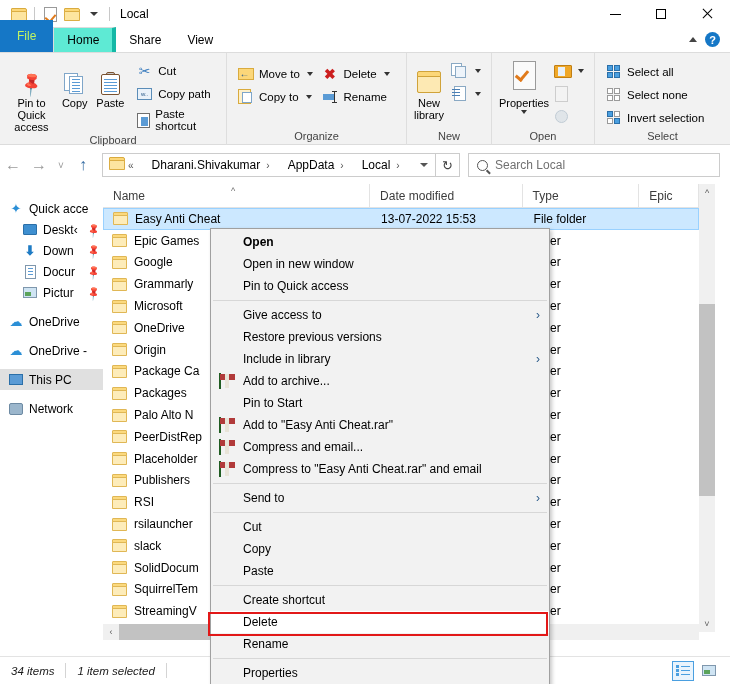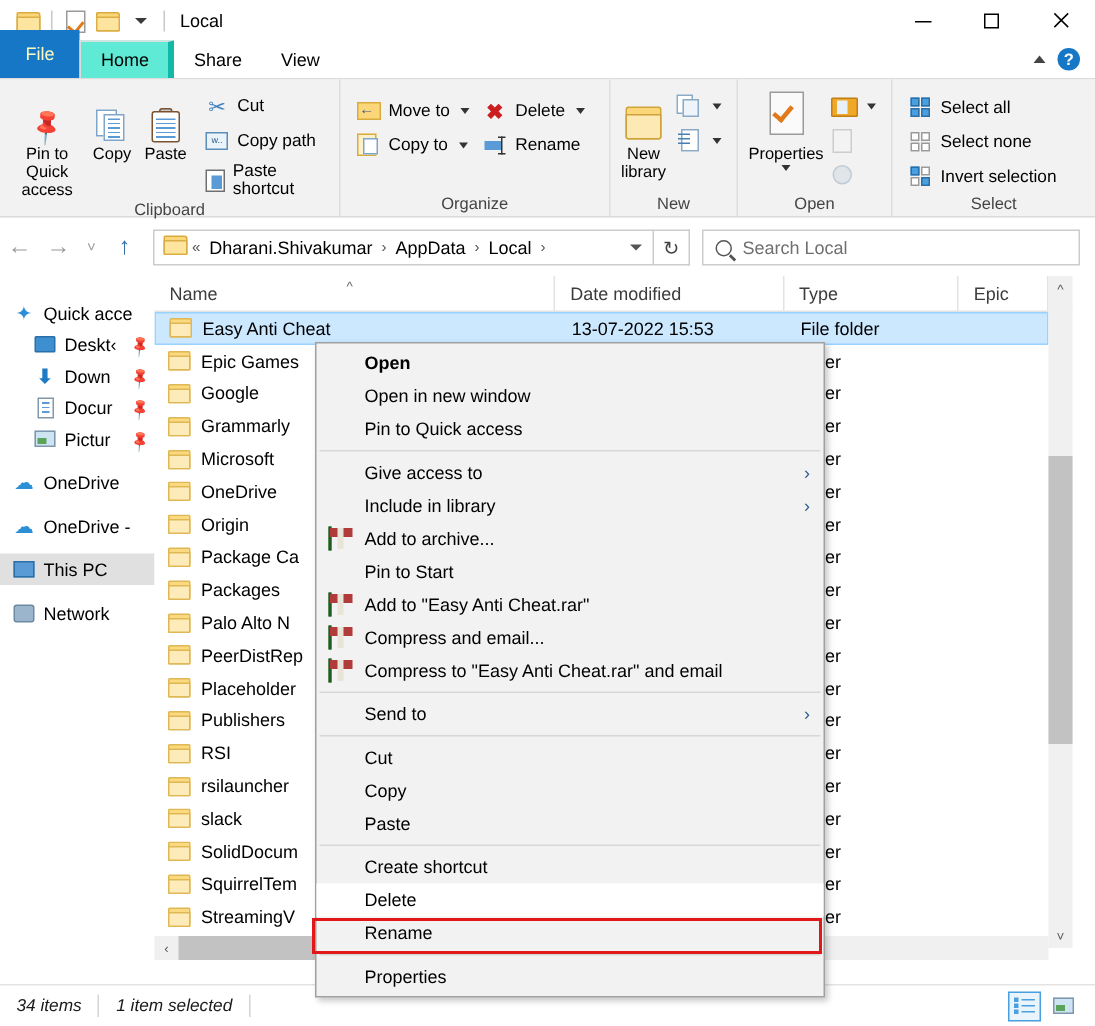--- a/index.html
+++ b/index.html
@@ -52,21 +52,21 @@
   
   .tabstrip {
     position:absolute; top:28px; left:0; width:730px; height:25px;
     background:#fff; display:flex; align-items:flex-end;
     border-bottom:1px solid #dcdcdc;
   }
   .tab {
     height:25px; padding:0 13px; display:flex; align-items:center;
     font-size:12px; color:#000; cursor:default;
   }
-  .tab.file { background:#1577c6; color:#fef9c3; padding:16px 17px; }
+  .tab.file { background:#1577c6; color:#bef264; padding:16px 17px; }
   .tab.active { background:#5eead4; border-left:1px solid #dcdcdc; border-right:4px solid #14b8a6; border-top:1px solid #dcdcdc; }
   .tabs-right { margin-left:auto; display:flex; align-items:center; gap:8px; padding-right:10px; height:25px; }
   .chev-up { width:0;height:0;border-left:4px solid transparent;border-right:4px solid transparent;border-bottom:5px solid #444; }
   .help-ico {
     width:15px;height:15px;border-radius:50%;background:#1577c6;color:#fff;
     font-size:11px;font-weight:bold;display:flex;align-items:center;justify-content:center;
   }
 
   
   .ribbon {
@@ -148,21 +148,21 @@
   
   .addrbar { position:absolute; top:146px; left:0; width:730px; height:38px; background:#fff; display:flex; align-items:center; }
   .navbtn { width:26px; height:26px; display:flex; align-items:center; justify-content:center; color:#9a9a9a; font-size:16px; }
   .navbtn.on { color:#3a6fa5; }
   .navbtn.small { width:18px; font-size:10px; }
   .addrbox {
     flex:0 0 auto; width:334px; height:24px; margin-left:6px;
     border:1px solid #cccccc; background:#fff; display:flex; align-items:center; padding:0 2px;
   }
   .crumbs { display:flex; align-items:center; flex:1; gap:1px; overflow:hidden; font-size:12px; }
-  .crumb { padding:2px 4px; white-space:nowrap; }
+  .crumb { padding:2px 4px; white-space:nowrap;margin-left:12px; }
   .csep { color:#555; font-size:10px; padding:0 1px; }
   .addr-dd { width:18px; display:flex; align-items:center; justify-content:center; }
   .refresh { width:24px; height:24px; border:1px solid #ccc; border-left:0; display:flex; align-items:center; justify-content:center; font-size:13px; color:#444; }
   .searchbox {
     flex:1; height:24px; margin-left:8px; margin-right:10px;
     border:1px solid #ccc; background:#fff; display:flex; align-items:center; gap:7px; padding:0 8px;
   }
   .search-ico { width:11px;height:11px;border:1.6px solid #555;border-radius:50%;position:relative;flex:none; }
   .search-ico::after{content:"";position:absolute;right:-4px;bottom:-3px;width:5px;height:1.6px;background:#555;transform:rotate(45deg);}
   .search-ph { color:#707070; font-size:12px; }
@@ -881,20 +881,21 @@
 
   <div class="ctxmenu">
     <div class="ctxitem bold">Open</div>
     <div class="ctxitem">Open in new window</div>
     <div class="ctxitem">Pin to Quick access</div>
     <div class="ctx-sep"></div>
     <div class="ctxitem">
       <span>Give access to</span>
       <span class="ctx-sub">›</span>
     </div>
+    <div class="ctxitem">Restore previous versions</div>
     <div class="ctxitem">
       <span>Include in library</span>
       <span class="ctx-sub">›</span>
     </div>
     <div class="ctxitem">
       <span class="ctx-ico"><span class="rarico"></span></span>
       <span>Add to archive...</span>
     </div>
     <div class="ctxitem">Pin to Start</div>
     <div class="ctxitem">

